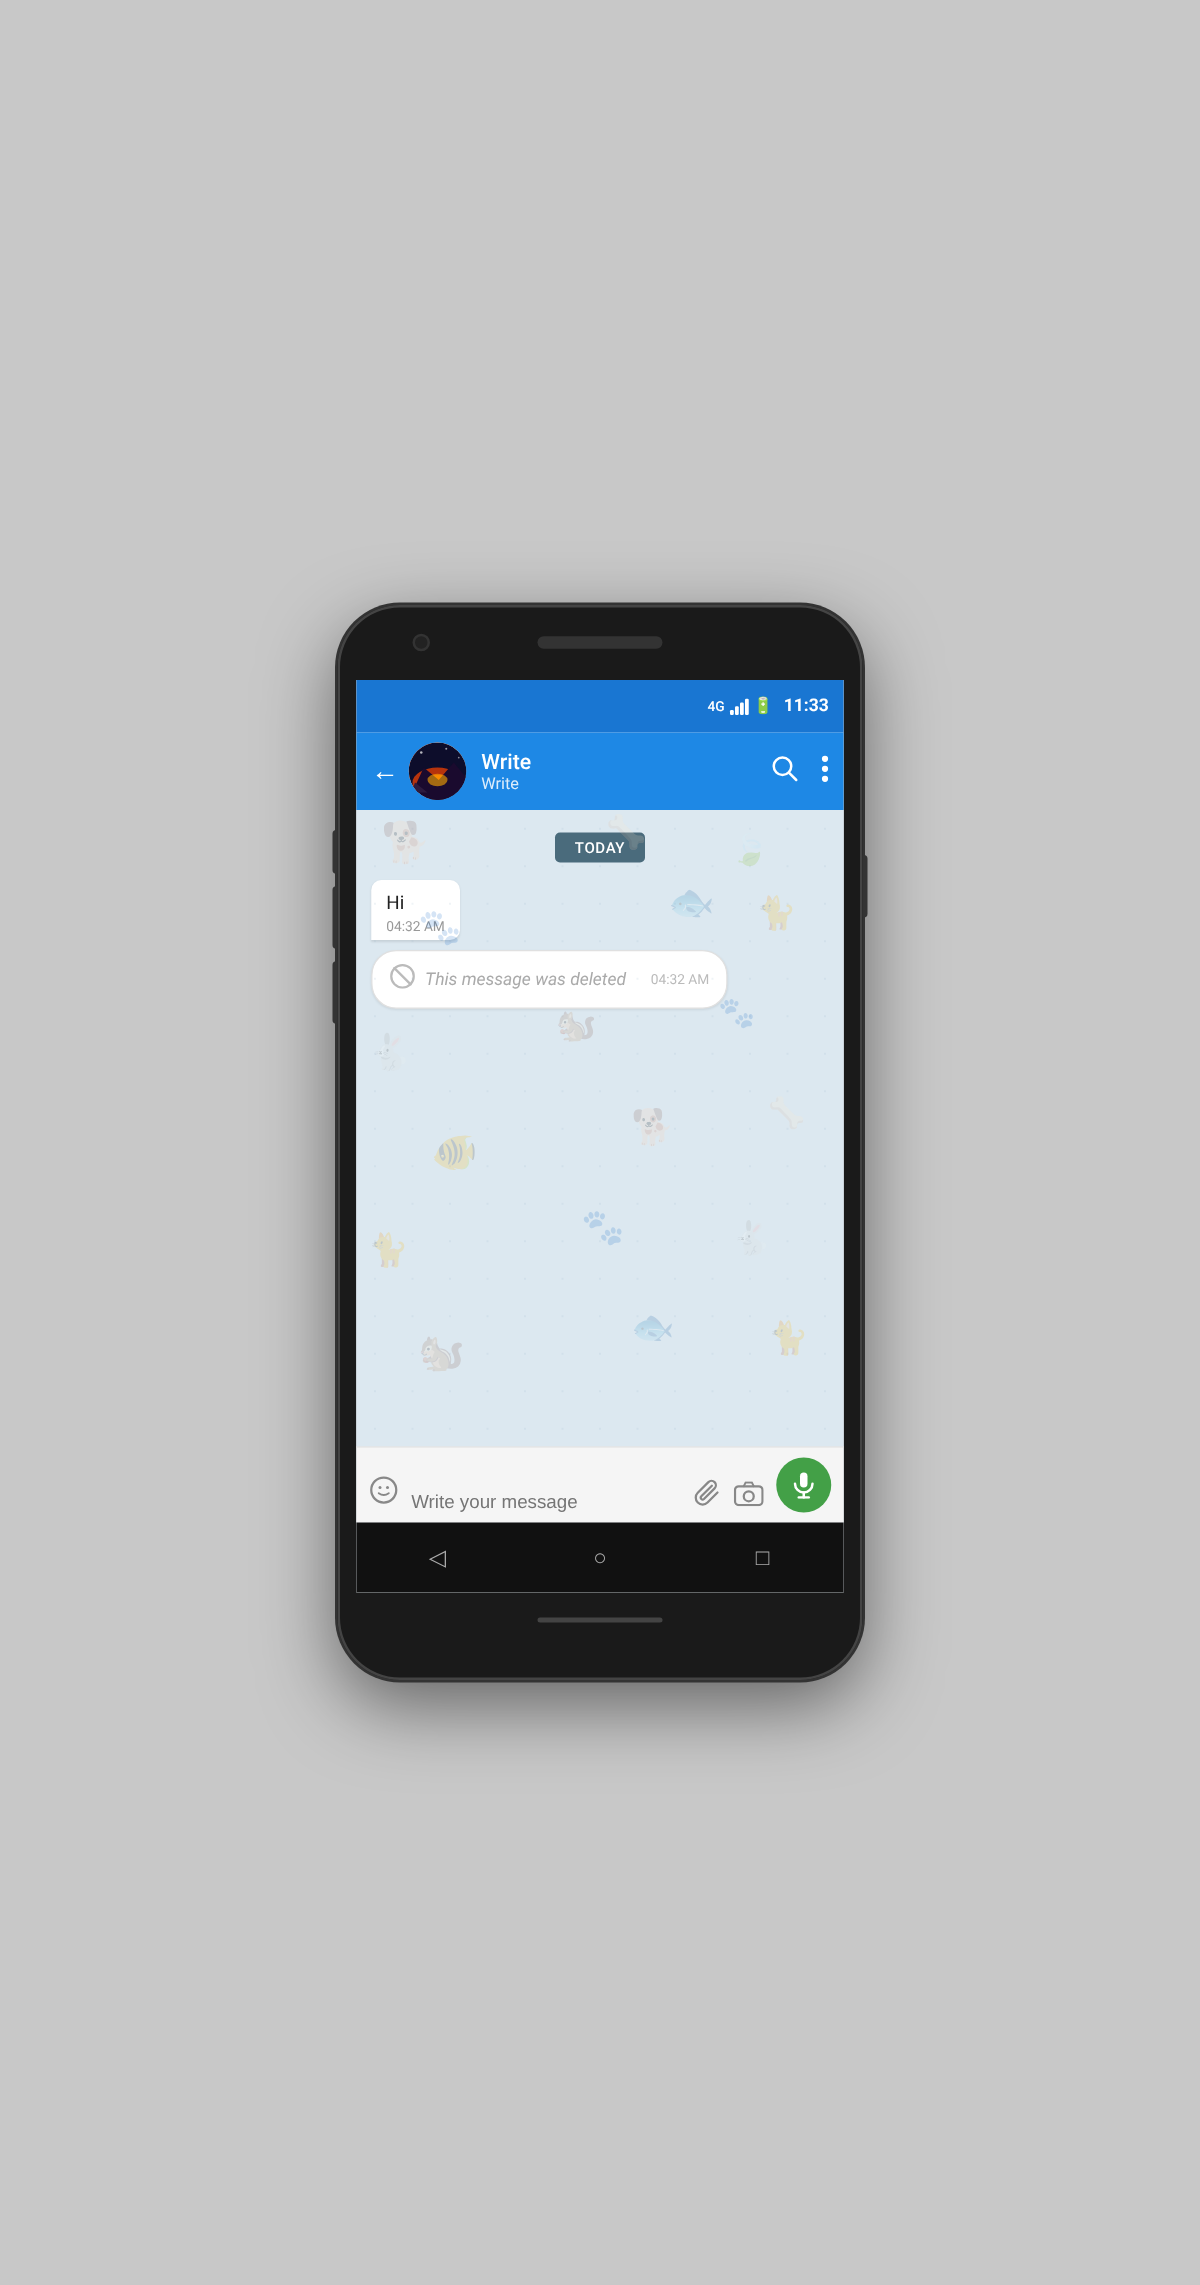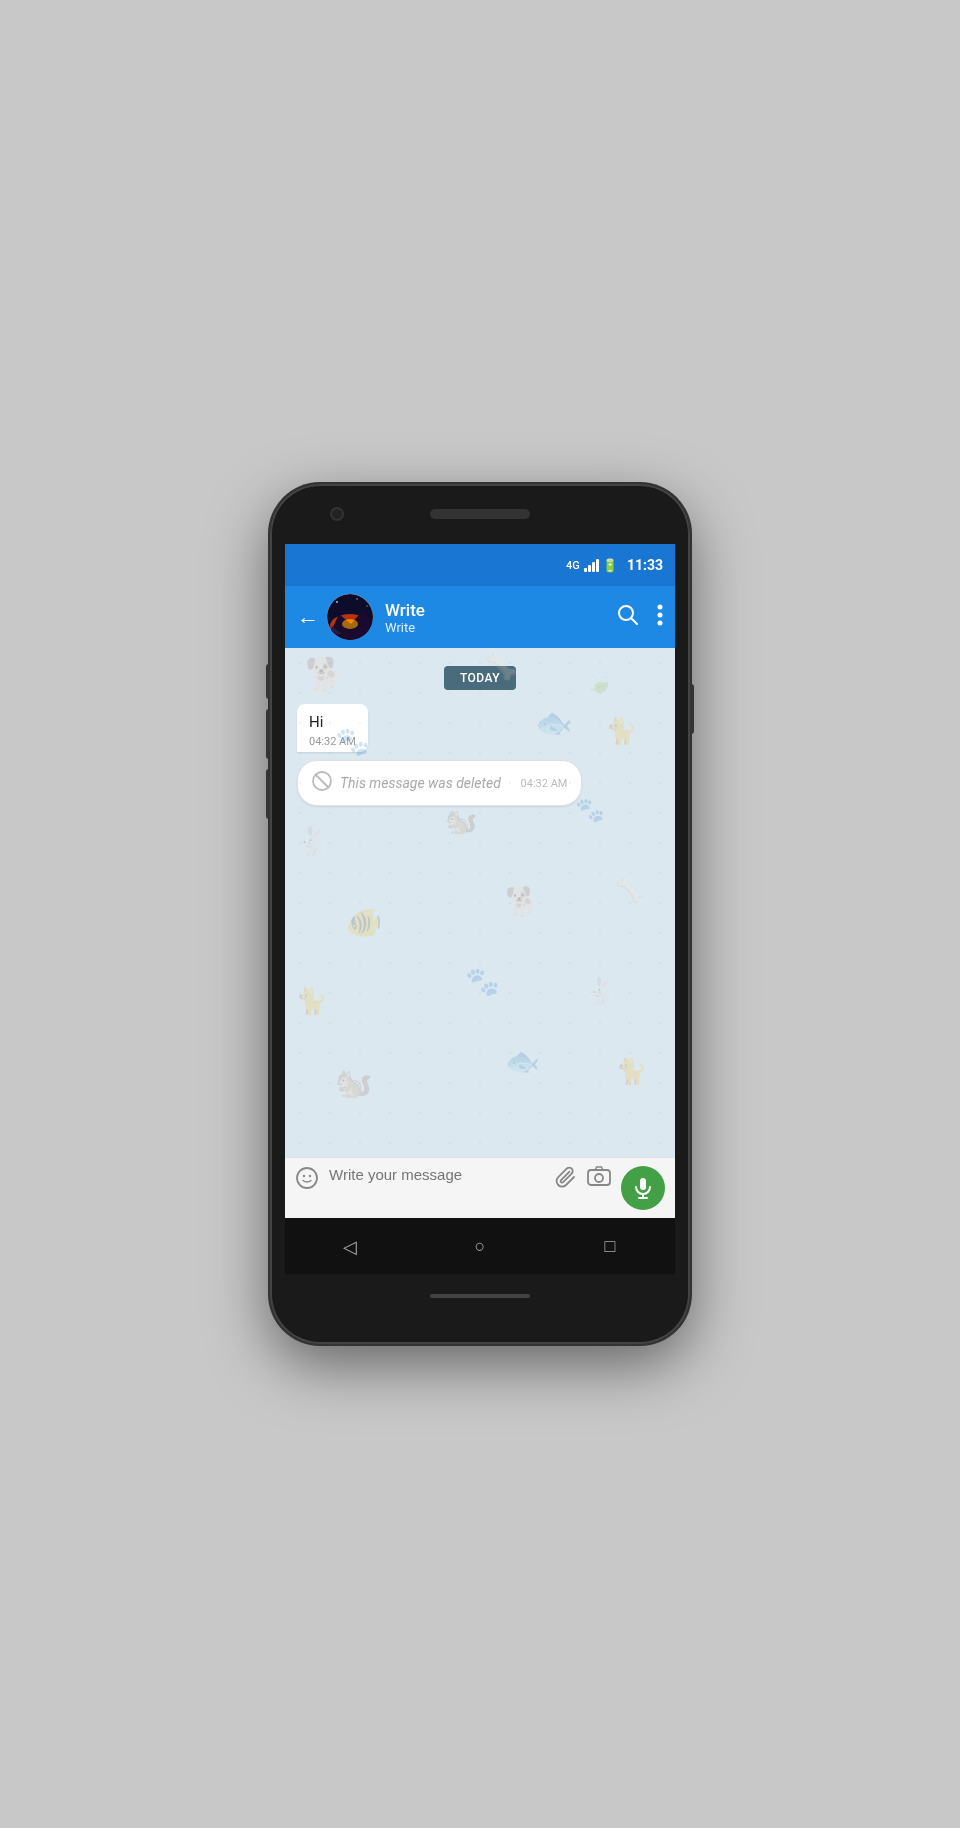--- a/index.html
+++ b/index.html
@@ -261,21 +261,21 @@
       font-size: 11px;
       color: #bbb;
       flex-shrink: 0;
     }
 
     
     .input-area {
       background: #f5f5f5;
       padding: 8px 10px;
       display: flex;
-      align-items: flex-start;
+      align-items: flex-end;
       gap: 10px;
       flex-shrink: 0;
       border-top: 1px solid #e0e0e0;
     }
 
     .emoji-btn {
       color: #888;
       font-size: 22px;
       cursor: pointer;
       flex-shrink: 0;

